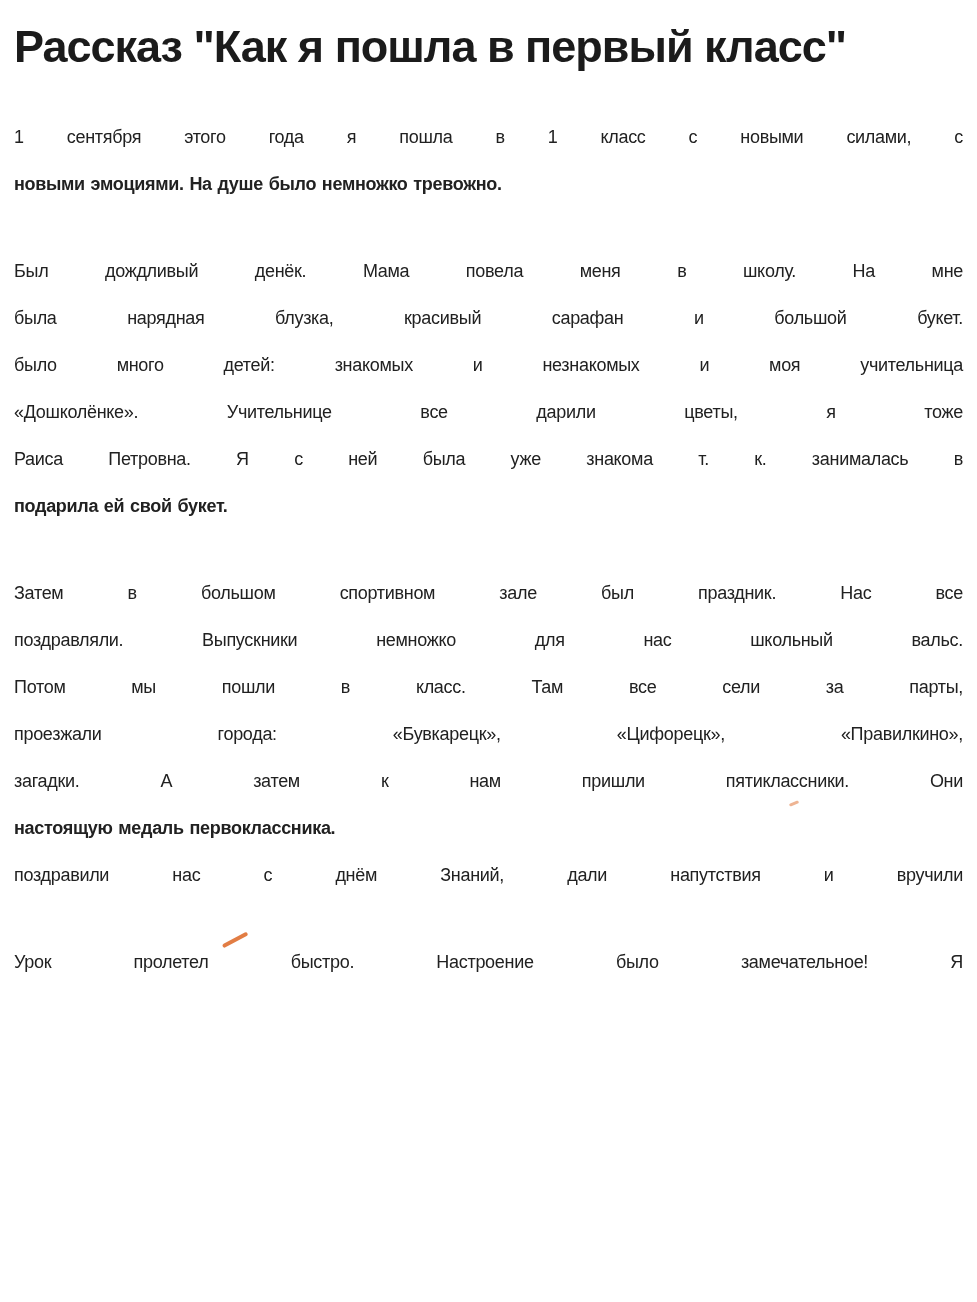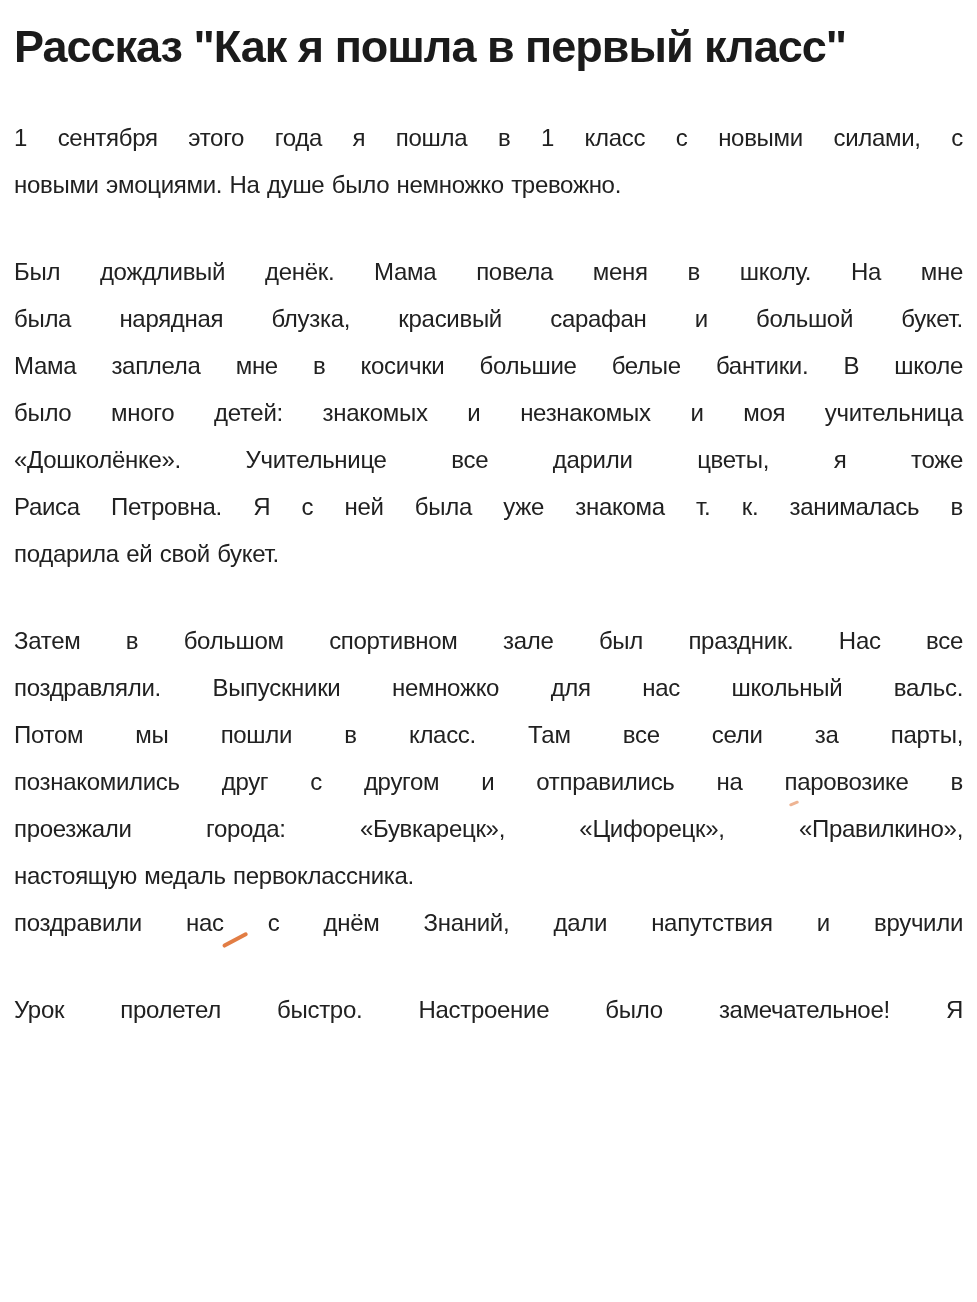--- a/index.html
+++ b/index.html
@@ -28,30 +28,31 @@
     color: #1b1b1b;
     white-space: nowrap;
   }
   .story {
     width: 949px;
   }
   .paragraph {
     margin: 0 0 40px 0;
   }
   .line {
-    font-size: 24px;
+    font-size: 18px;
     line-height: 47px;
     letter-spacing: -0.3px;
     text-align: justify;
     text-align-last: justify;
     word-spacing: 1px;
   }
   .line.last {
     text-align: center;
     text-align-last: left;
+    font-weight: bold;
   }
   
   .stress-mark {
     position: absolute;
     background: #e0763a;
     border-radius: 2px;
   }
   .mark-1 {
     left: 789px;
     top: 802px;
@@ -76,32 +77,31 @@
   <h1 class="title">Рассказ "Как я пошла в первый класс"</h1>
 
   <div class="story">
       <div class="paragraph">
         <div class="line">1 сентября этого  года я пошла в 1 класс с новыми силами, с</div>
         <div class="line last">новыми эмоциями. На душе было немножко тревожно.</div>
       </div>
       <div class="paragraph">
         <div class="line">Был  дождливый денёк. Мама  повела  меня в школу. На мне</div>
         <div class="line">была  нарядная  блузка,  красивый  сарафан  и  большой  букет.</div>
-        <div class="line">Мама  заплела мне в косички большие белые бантики. В школе</div>
         <div class="line">было много детей: знакомых и незнакомых и моя учительница</div>
         <div class="line">«Дошколёнке». Учительнице     все дарили цветы,    я тоже</div>
         <div class="line">Раиса Петровна. Я с ней была уже знакома т. к.  занималась в</div>
         <div class="line last">подарила ей свой  букет.</div>
       </div>
       <div class="paragraph">
         <div class="line">Затем в большом спортивном зале был праздник. Нас все</div>
         <div class="line">поздравляли. Выпускники немножко для нас школьный вальс.</div>
         <div class="line">Потом мы пошли в класс. Там все сели за парты,</div>
-        <div class="line">познакомились друг с другом и отправились на паровозике в</div>
         <div class="line">проезжали города: «Бувкарецк», «Цифорецк», «Правилкино»,</div>
+        <div class="line">загадки. А затем к нам пришли пятиклассники. Они</div>
         <div class="line last">настоящую медаль первоклассника.</div>
         <div class="line">поздравили нас с днём Знаний, дали напутствия и вручили</div>
       </div>
       <div class="paragraph">
         <div class="line">Урок пролетел быстро. Настроение было замечательное! Я</div>
       </div>
     </div>
 
   <span class="stress-mark mark-1" style="background: rgb(224, 118, 58);"></span>
   <span class="stress-mark mark-2" style="background: rgb(224, 118, 58);"></span>

